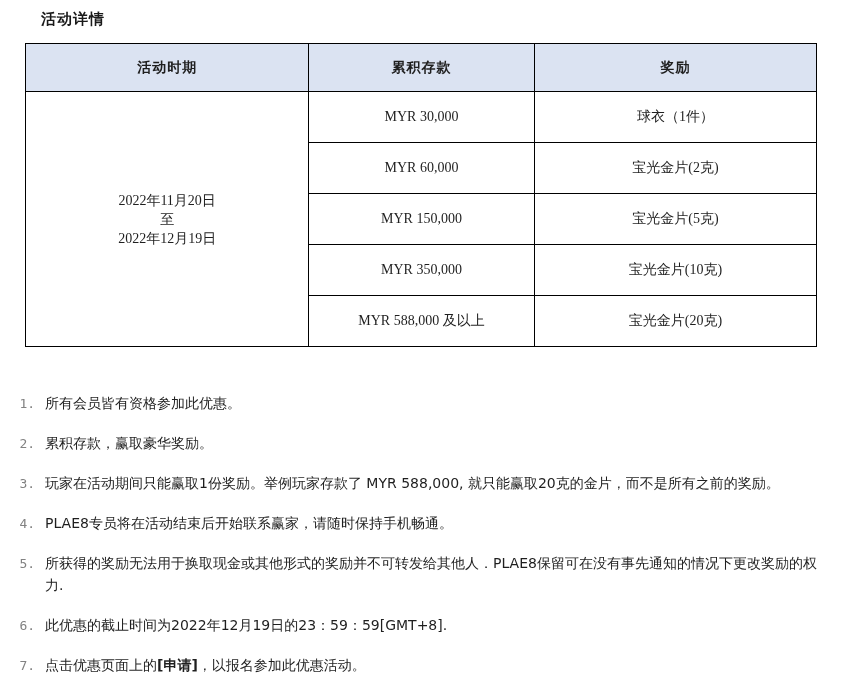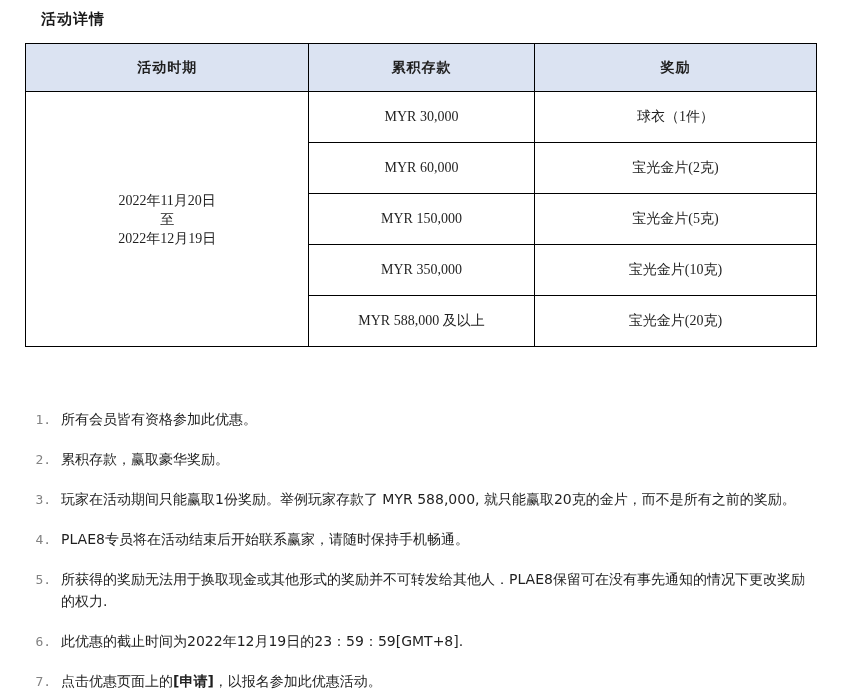--- a/index.html
+++ b/index.html
@@ -65,21 +65,21 @@
     .section-title {
       font-size: 15px;
       font-weight: bold;
       color: #1a1a1a;
       letter-spacing: 1px;
       margin-bottom: 1px;
     }
     ol.apply-list {
       list-style: decimal outside;
       padding-left: 27px;
-      margin: 16px;
+      margin: 0;
     }
     ol.apply-list li {
       font-size: 14px;
       line-height: 22px;
       margin-bottom: 18px;
       color: #1f1f1f;
       padding-left: 2px;
     }
     ol.apply-list li::marker {
       color: #828282;

